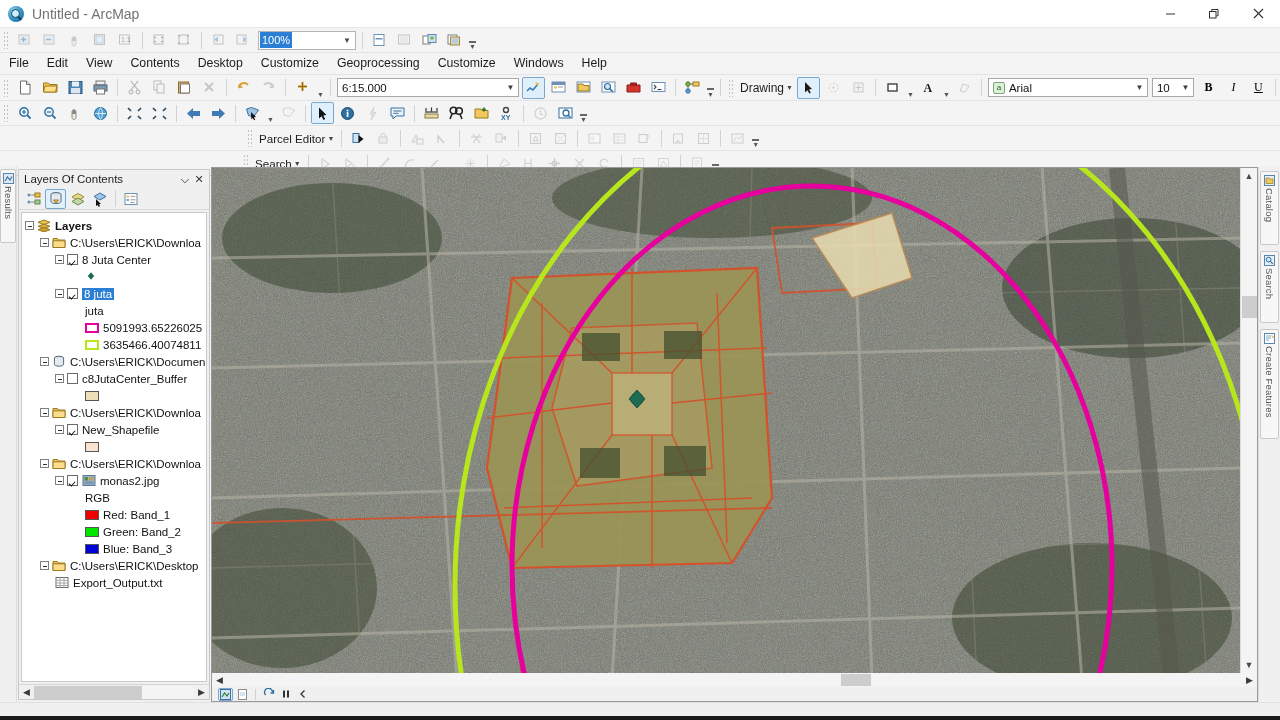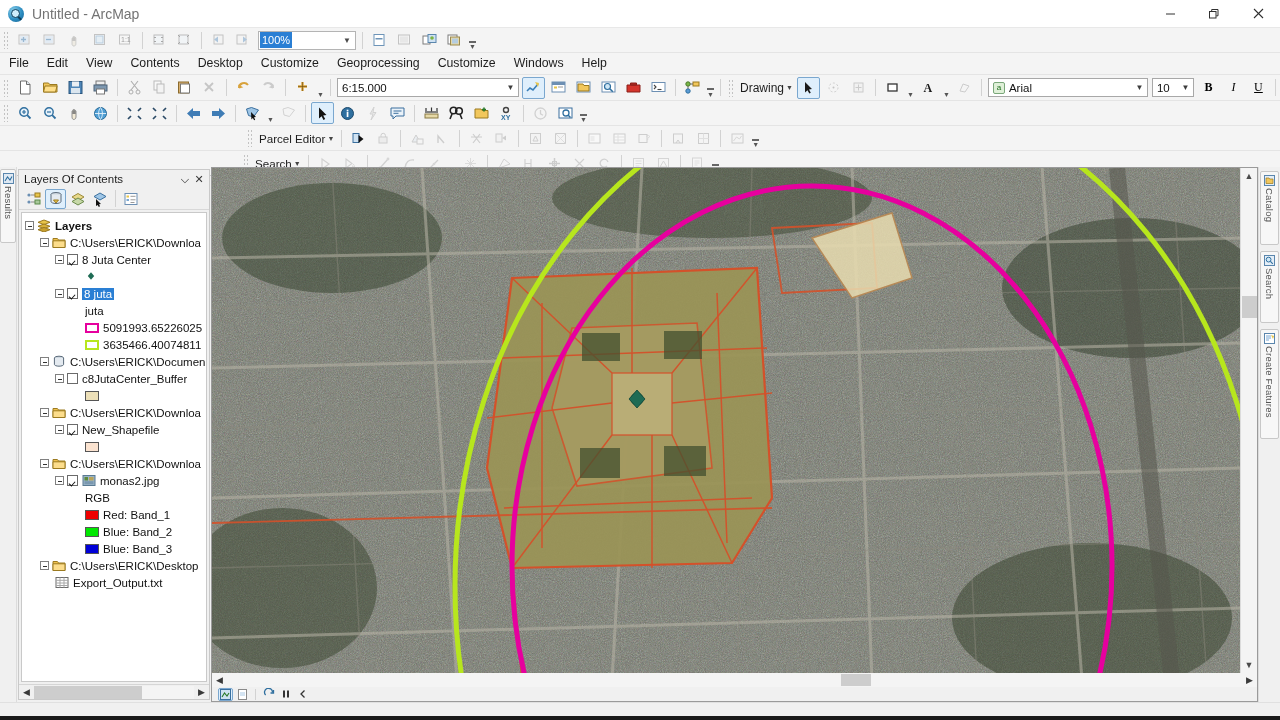--- a/index.html
+++ b/index.html
@@ -1091,21 +1091,21 @@
               <span class="nlabel">RGB</span>
             </div>
             <div class="node">
               <span class="spacer" style="width: 60px;"></span>
               <span class="swatch" style="background: rgb(239, 0, 0);"></span>
               <span class="nlabel">Red:    Band_1</span>
             </div>
             <div class="node">
               <span class="spacer" style="width: 60px;"></span>
               <span class="swatch" style="background: rgb(0, 232, 0);"></span>
-              <span class="nlabel">Blue: Band_2</span>
+              <span class="nlabel">Green: Band_2</span>
             </div>
             <div class="node">
               <span class="spacer" style="width: 60px;"></span>
               <span class="swatch" style="background: rgb(0, 0, 216);"></span>
               <span class="nlabel">Blue:   Band_3</span>
             </div>
             <div class="node">
               <span class="spacer" style="width: 15px;"></span>
               <span class="exp"></span>
               <span class="ico"><svg width="14" height="13" viewBox="0 0 14 13">

